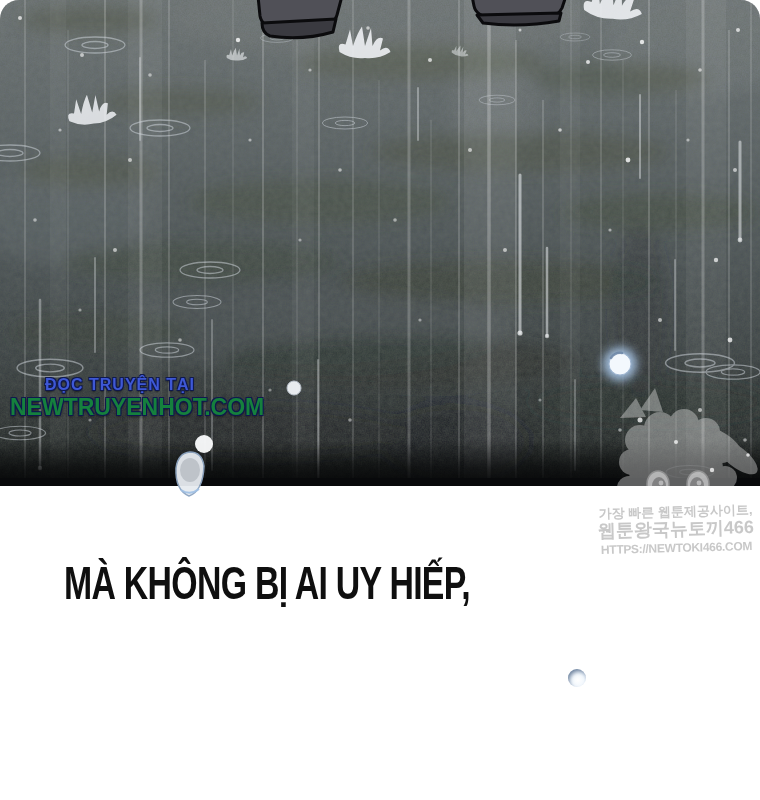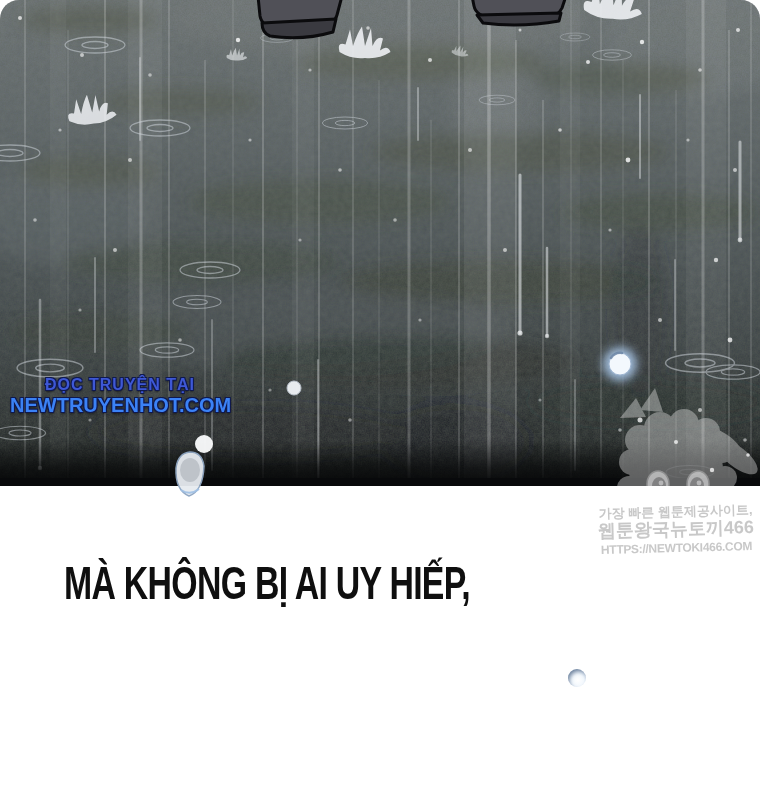--- a/index.html
+++ b/index.html
@@ -6,21 +6,21 @@
   .page{position:relative;width:760px;height:712px;background:#ffffff;overflow:hidden;
         font-family:"Liberation Sans",sans-serif;border-radius:19px;}
   .scene-wrap{position:absolute;left:0;top:0;width:760px;height:500px;}
   svg{display:block;}
 
   
   .wm-vi{position:absolute;left:10px;top:376px;width:220px;text-align:center;line-height:1.15;
          pointer-events:none;}
   .wm-vi .l1{font-size:16px;font-weight:bold;letter-spacing:1px;color:#3e58d6;
      text-shadow:-1px -1px 0 #10194e,1px -1px 0 #10194e,-1px 1px 0 #10194e,1px 1px 0 #10194e,0 2px 2px rgba(0,0,0,.55);}
-  .wm-vi .l2{font-size:20px;font-weight:bold;letter-spacing:0px;color:#3b82f6;
+  .wm-vi .l2{font-size:23px;font-weight:bold;letter-spacing:0px;color:#15803d;
      text-shadow:-1px -1px 0 #10194e,1px -1px 0 #10194e,-1px 1px 0 #10194e,1px 1px 0 #10194e,0 2px 3px rgba(0,0,0,.6);}
 
   
   .wm-kr{position:absolute;left:590px;top:505px;width:172px;text-align:center;
          transform:rotate(-1.5deg);color:#c3c3c3;opacity:.9;line-height:1.1;pointer-events:none;}
   .wm-kr .k1{font-size:13px;font-weight:bold;letter-spacing:0px;text-shadow:0 0 1px #ffffff;}
   .wm-kr .k2{font-size:18px;font-weight:bold;margin-top:1px;text-shadow:0 0 1px #ffffff;}
   .wm-kr .k3{font-size:12px;font-weight:bold;margin-top:2px;letter-spacing:-.3px;text-shadow:0 0 1px #ffffff;}
 
   

